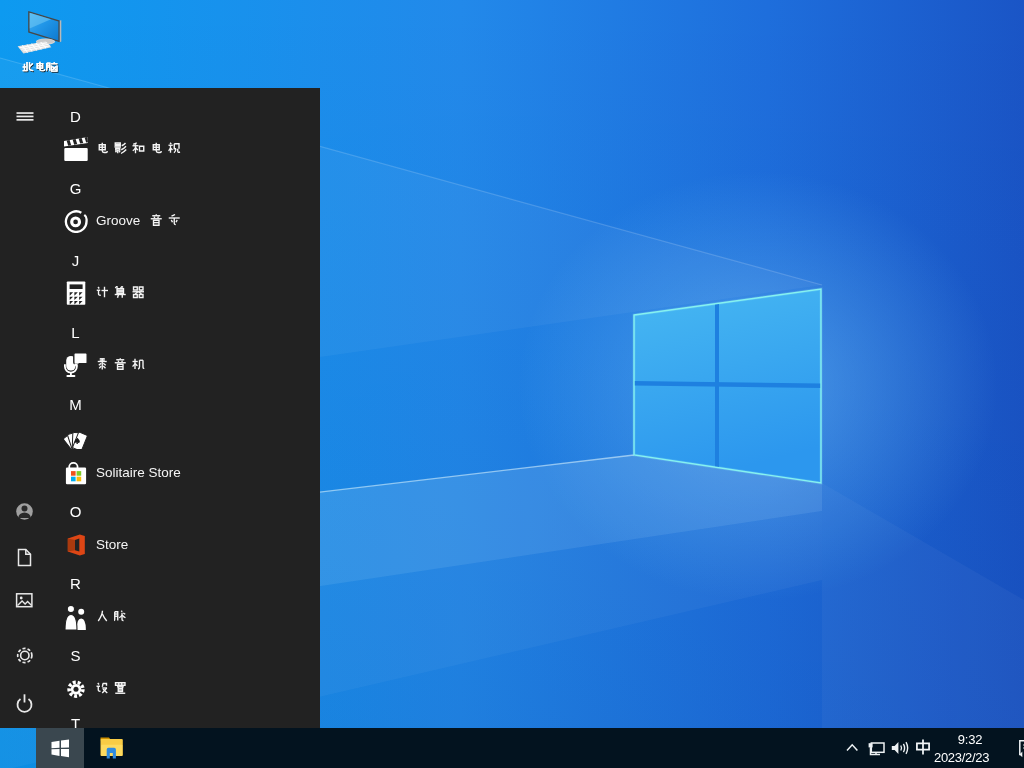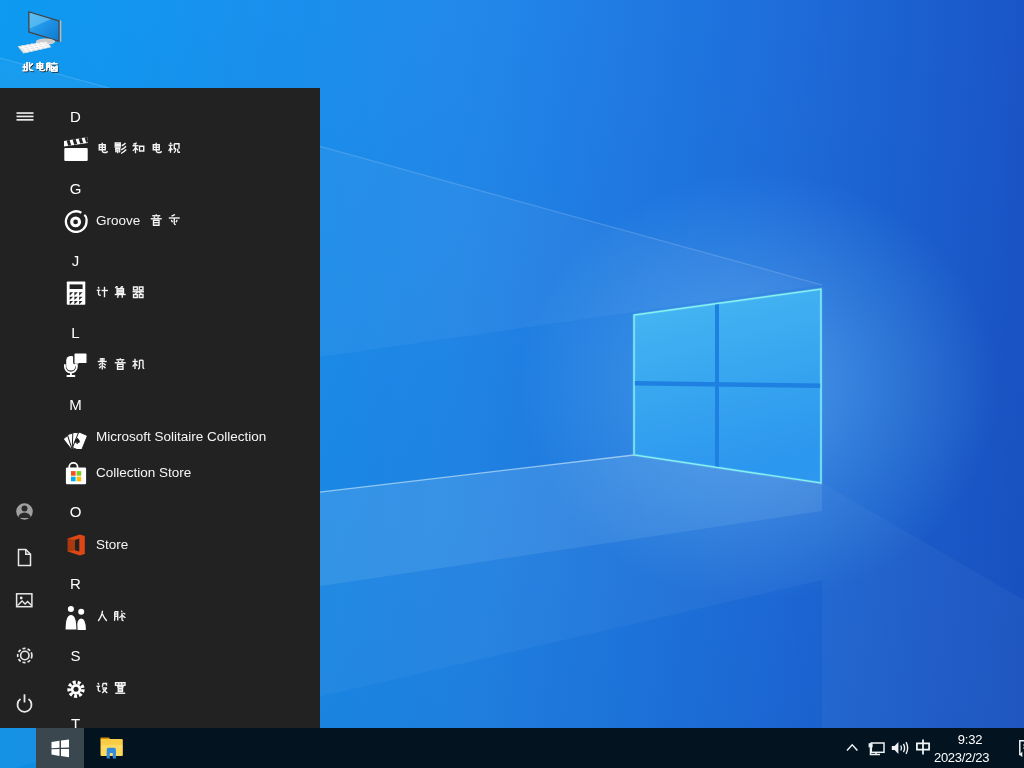--- a/index.html
+++ b/index.html
@@ -251,31 +251,30 @@
   <g>
    <rect x="-4.75" y="-16.5" width="9.5" height="17" rx="1.3" fill="#fff" stroke="#222222" stroke-width="1" transform="translate(13,24) rotate(-38)"></rect>
    <rect x="-4.75" y="-16.5" width="9.5" height="17" rx="1.3" fill="#fff" stroke="#222222" stroke-width="1" transform="translate(13,24) rotate(-18)"></rect>
    <rect x="-4.75" y="-16.5" width="9.5" height="17" rx="1.3" fill="#fff" stroke="#222222" stroke-width="1" transform="translate(13,24) rotate(2)"></rect>
    <rect x="-4.75" y="-16.5" width="9.5" height="17" rx="1.3" fill="#fff" stroke="#222222" stroke-width="1" transform="translate(13,24) rotate(22)"></rect>
    <g transform="translate(13,24) rotate(2) translate(0,-8.6) scale(0.8)">
      <path d="M0 -3.2 C 2.2 -1 3.2 0.2 3.2 1.6 C 3.2 3.3 1 3.6 0.4 2.3 L 1 4.4 H -1 L -0.4 2.3 C -1 3.6 -3.2 3.3 -3.2 1.6 C -3.2 0.2 -2.2 -1 0 -3.2 Z" fill="#1a1a1a"></path>
    </g>
   </g>
  </svg>
- <div class="lbl" style="top:348.5px">Microsoft Solitaire Collection</div>
 
  <svg class="ric" style="top:384.5px" width="24" height="24" viewBox="0 0 24 24">
   <circle cx="9.4" cy="6" r="4.2" fill="none" stroke="#fff" stroke-width="1.8"></circle>
   <rect x="1.9" y="6.6" width="20.2" height="16.6" rx="1.2" fill="#fff"></rect>
   <rect x="7" y="10.1" width="4.6" height="4.6" fill="#f1511b"></rect>
   <rect x="12.6" y="10.1" width="4.6" height="4.6" fill="#80cc28"></rect>
   <rect x="7" y="15.7" width="4.6" height="4.6" fill="#00adef"></rect>
   <rect x="12.6" y="15.7" width="4.6" height="4.6" fill="#fbbc09"></rect>
  </svg>
- <div class="lbl" style="top:384.5px">Collection Store</div>
+ <div class="lbl" style="top:384.5px">Solitaire Store</div>
 
  <svg class="ric" style="top:456.5px" width="24" height="24" viewBox="0 0 24 24">
   <polygon points="3.8,5.6 15.8,1.4 20.8,3.1 20.8,20.9 15.8,22.6 3.8,18.4" fill="#dd4615"></polygon>
   <polygon points="11,7 15.3,5.6 15.3,18.6 11,17.2" fill="#222222"></polygon>
   <polygon points="3.8,5.6 11,7 11,17.2 3.8,18.4" fill="#aa3a0e"></polygon>
  </svg>
  <div class="lbl" style="top:456.5px">Store</div>
 
  <svg class="ric" style="top:528.5px" width="26" height="26" viewBox="0 0 26 26">
   <circle cx="17.2" cy="7.8" r="3" fill="#fff"></circle>

